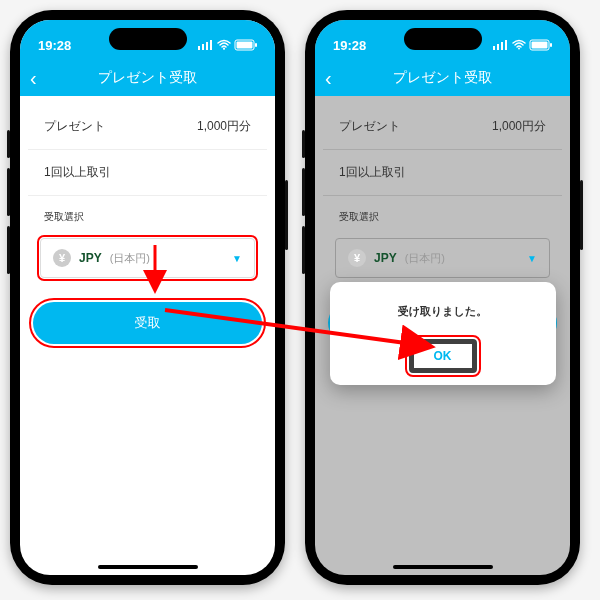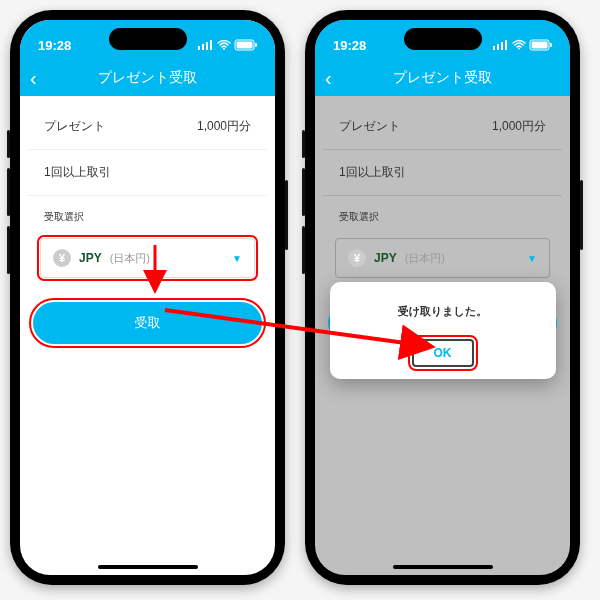--- a/index.html
+++ b/index.html
@@ -136,21 +136,21 @@
     background: #fff;
     border-radius: 10px;
     box-shadow: 0 6px 20px rgba(0,0,0,0.3);
     padding: 22px 10px 12px;
     text-align: center;
     z-index: 30;
   }
   .modal-msg { font-size: 11px; font-weight: 600; color: #333; margin-bottom: 20px; }
   .modal-ok {
     display: inline-block;
-    border: 2px solid #404040;
+    border: 5px solid #404040;
     color: #00b8f0;
     padding: 5px 20px;
     border-radius: 4px;
     font-size: 12px;
     font-weight: 600;
   }
   
   .arrow { position: absolute; z-index: 100; }
   svg { overflow: visible; }
 </style>

